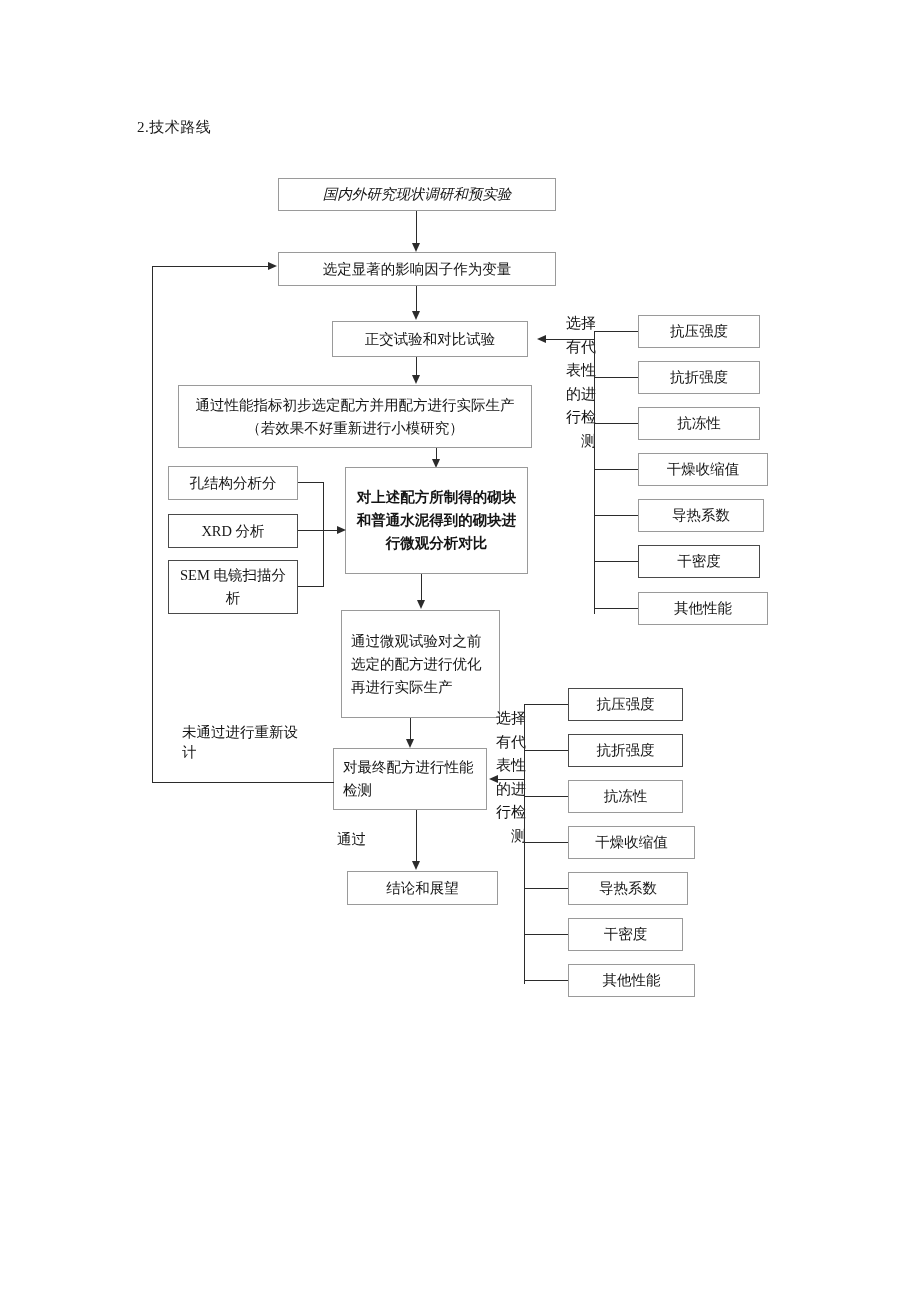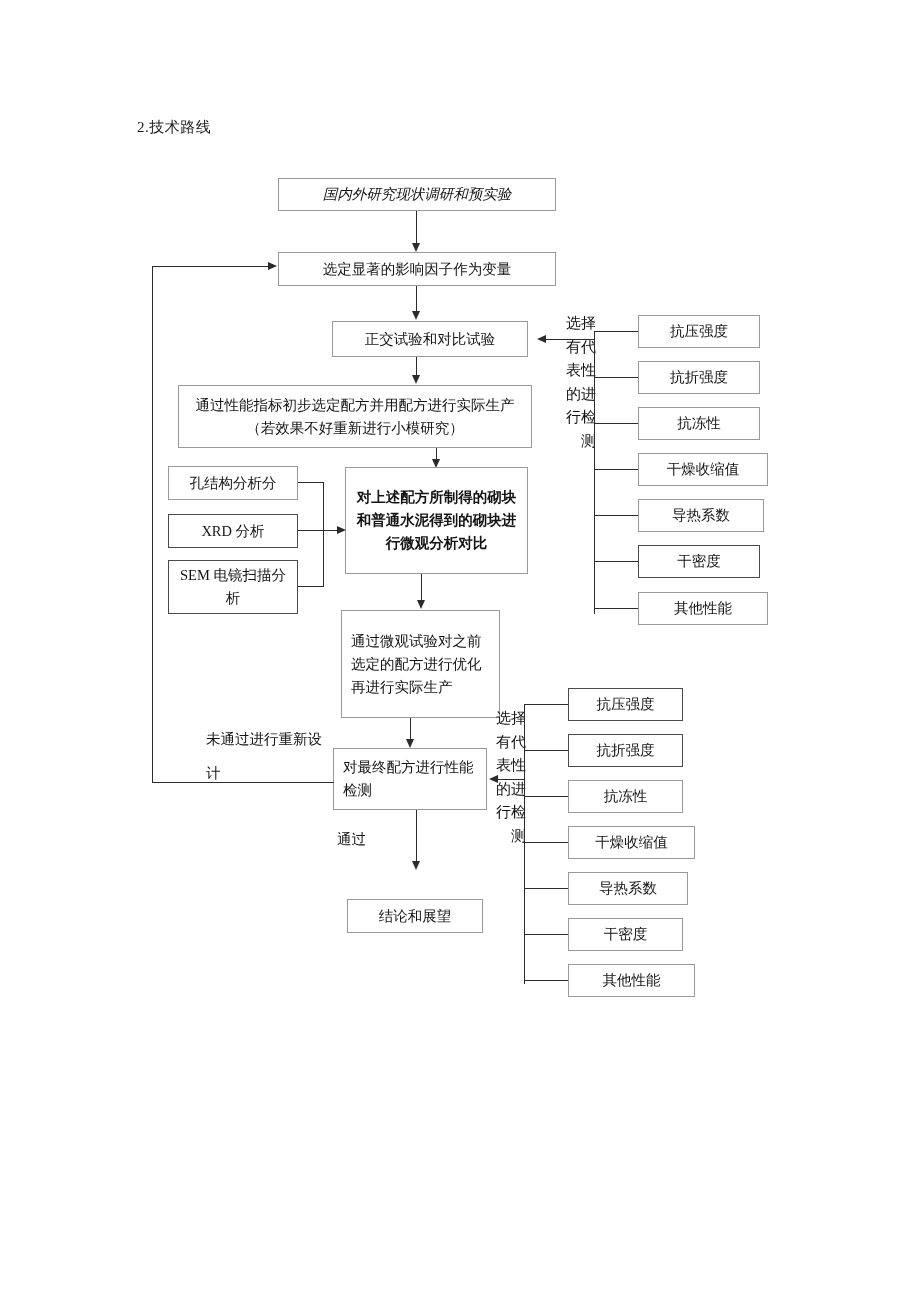--- a/index.html
+++ b/index.html
@@ -157,30 +157,30 @@
 
   <div class="node leftalign" style="left:333px; top:748px; width:154px; height:62px;">
     <span class="txt">对最终配方进行性能检测</span>
   </div>
 
   <div class="ln lnv" style="left:416px; top:810px; height:52px;"></div>
   <div class="arrow down" style="left:412px; top:861px;"></div>
 
   <div class="anno" style="left:337px; top:828px;">通过</div>
 
-  <div class="node" style="left:347px; top:899px; width:136px; height:34px;align-items:center;">
+  <div class="node" style="left:347px; top:871px; width:151px; height:34px;align-items:center;">
     <span class="txt">结论和展望</span>
   </div>
 
   <div class="ln lnh" style="left:152px; top:782px; width:182px;"></div>
   <div class="ln lnv" style="left:152px; top:266px; height:517px;"></div>
   <div class="ln lnh" style="left:152px; top:266px; width:117px;"></div>
   <div class="arrow right" style="left:268px; top:262px;"></div>
 
-  <div class="anno" style="left:206px; top:722px; width:120px; line-height:34px;">未通过进行重新设计</div>
+  <div class="anno" style="left:182px; top:722px; width:120px; line-height:20px;">未通过进行重新设计</div>
 
   <div class="node" style="left:168px; top:466px; width:130px; height:34px;">
     <span class="txt">孔结构分析分</span>
   </div>
   <div class="node thick" style="left:168px; top:514px; width:130px; height:34px;">
     <span class="txt">XRD 分析</span>
   </div>
   <div class="node thick" style="left:168px; top:560px; width:130px; height:54px;">
     <span class="txt">SEM 电镜扫描分析</span>
   </div>

